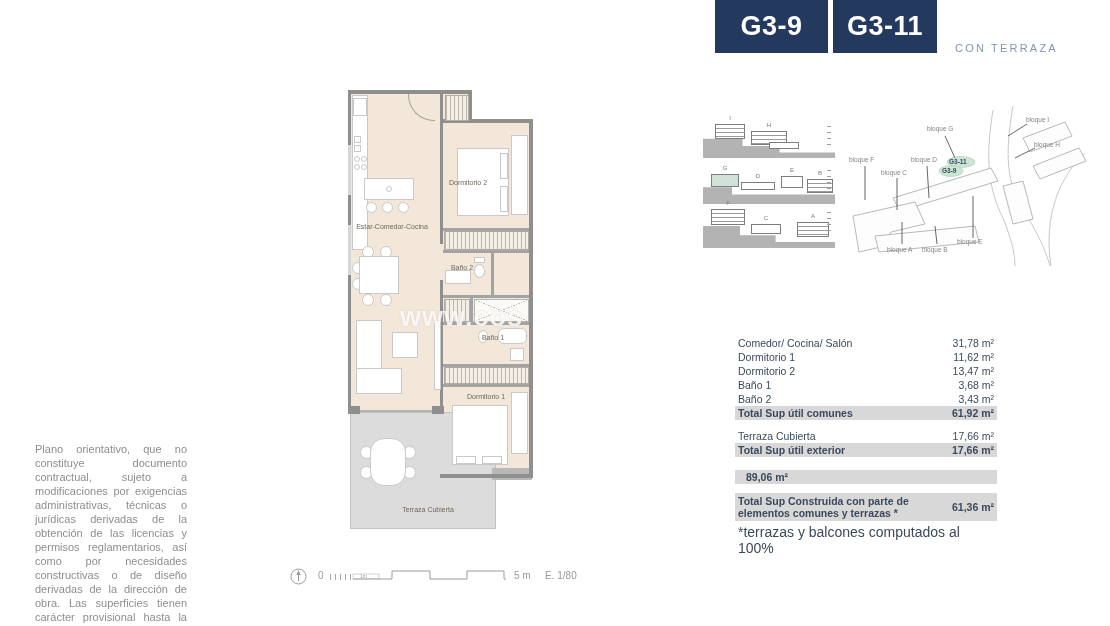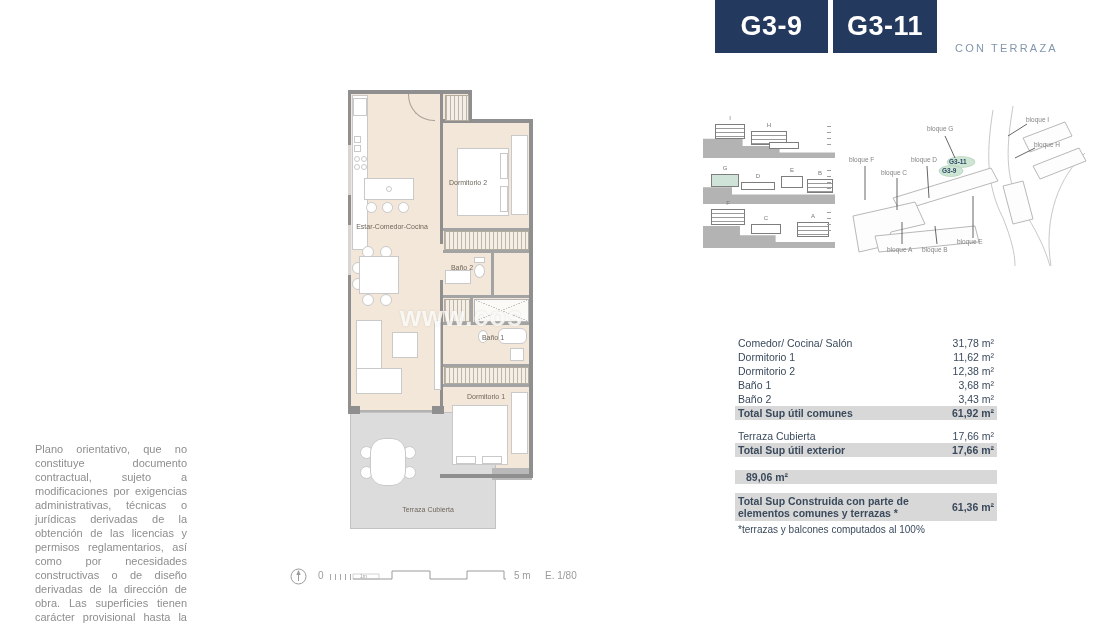--- a/index.html
+++ b/index.html
@@ -38,21 +38,21 @@
   .map{position:absolute;left:845px;top:98px;width:255px;height:168px;}
   .blabel{position:absolute;font-size:6.5px;color:#858585;white-space:nowrap;}
   .gtag{position:absolute;font-size:6.5px;font-weight:bold;color:#2c4a66;white-space:nowrap;}
   
   .atable{position:absolute;left:735px;top:336px;width:262px;font-size:10.5px;color:#3a4a5c;}
   .t-row{display:flex;justify-content:space-between;align-items:center;padding:1px 3px;line-height:12px;min-height:12px;}
   .t-row.hl{background:#d8d8d8;font-weight:bold;}
   .t-gap{height:9px;}
   .t-label{text-align:left;}
   .t-value{text-align:right;white-space:nowrap;margin-left:8px;}
-  .t-foot{padding:3px 3px 0 3px;font-size:10px;}
+  .t-foot{padding:3px 3px 0 3px;font-size:14px;}
   
   .disclaimer{position:absolute;left:35px;top:442px;width:152px;font-size:11px;line-height:14px;color:#8e8e8e;text-align:justify;}
 </style>
 </head>
 <body>
 
 <div class="unit-box" style="left:715px;width:113px;">G3-9</div>
 <div class="unit-box" style="left:833px;width:104px;">G3-11</div>
 <div class="subtitle" style="left:955px;top:42px;">CON TERRAZA</div>
 
@@ -268,21 +268,21 @@
   <div class="t-row">
     <span class="t-label">Comedor/ Cocina/ Salón</span>
     <span class="t-value">31,78 m²</span>
   </div>
   <div class="t-row">
     <span class="t-label">Dormitorio 1</span>
     <span class="t-value">11,62 m²</span>
   </div>
   <div class="t-row">
     <span class="t-label">Dormitorio 2</span>
-    <span class="t-value">12,38 m²</span>
+    <span class="t-value">13,47 m²</span>
   </div>
   <div class="t-row">
     <span class="t-label">Baño 1</span>
     <span class="t-value">3,68 m²</span>
   </div>
   <div class="t-row">
     <span class="t-label">Baño 2</span>
     <span class="t-value">3,43 m²</span>
   </div>
   <div class="t-row hl">

